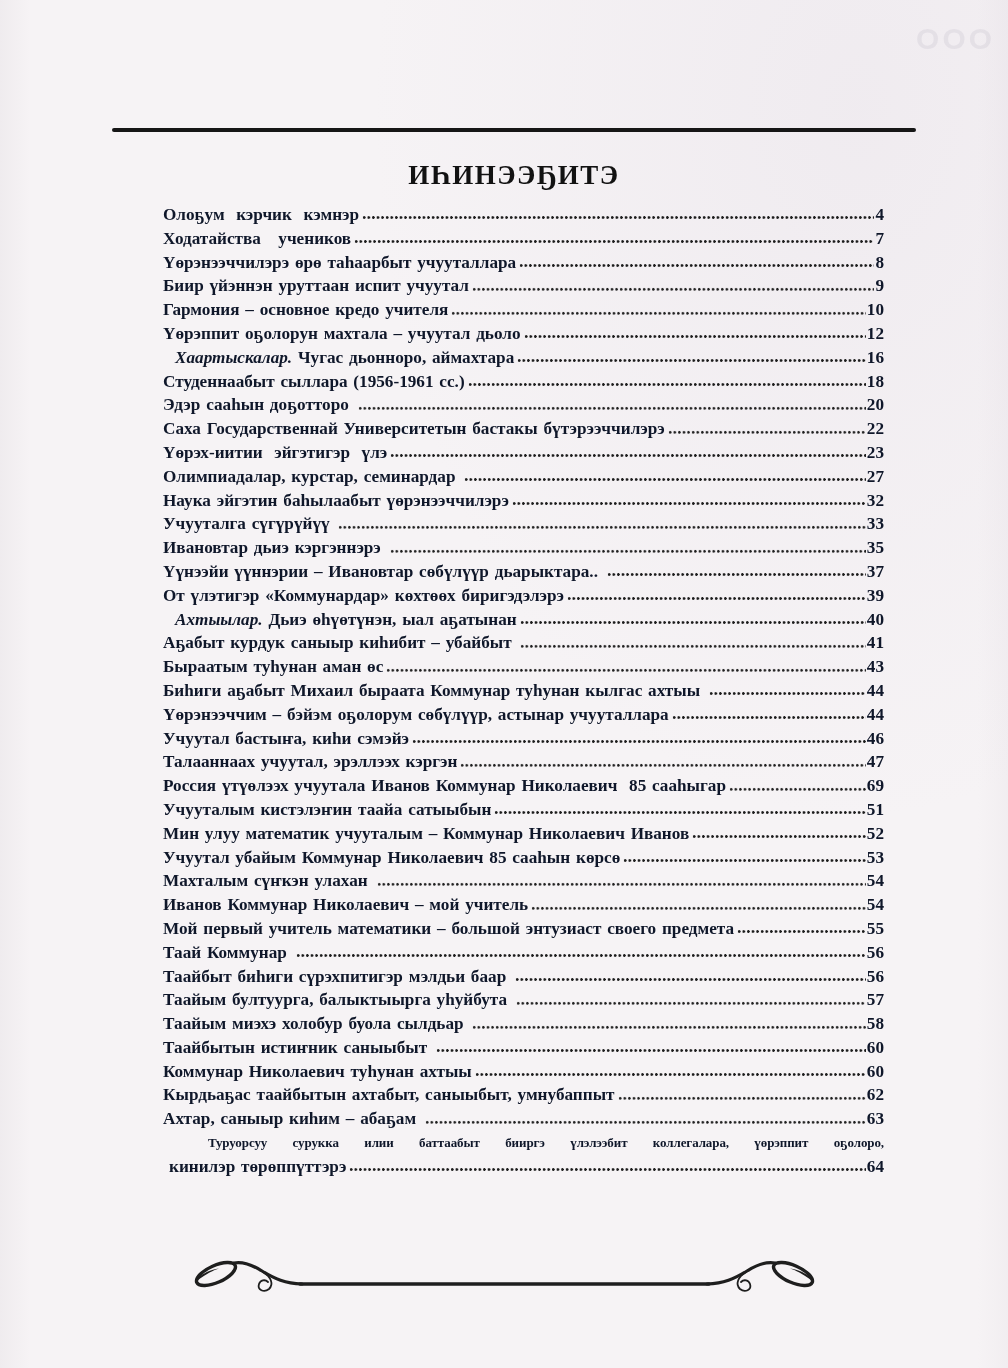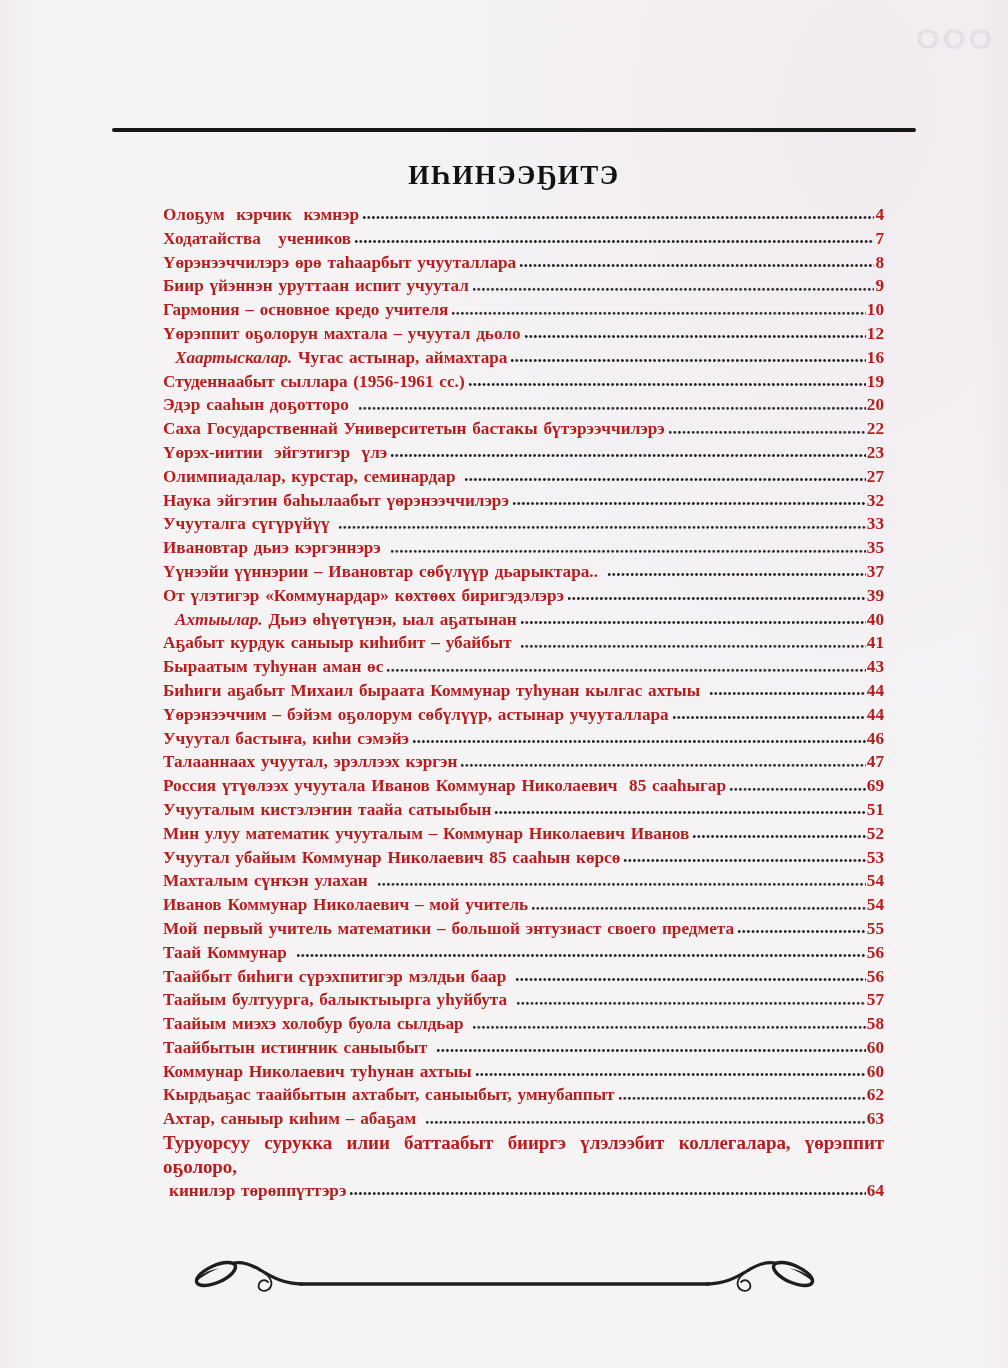--- a/index.html
+++ b/index.html
@@ -26,35 +26,35 @@
     background:#161616;border-radius:2px;
   }
   .title{
     position:absolute;left:112px;top:142px;width:804px;
     text-align:center;font-size:27px;font-weight:bold;letter-spacing:1.5px;
     color:#121212;
   }
   .toc{
     position:absolute;left:163px;top:203px;width:721px;
     font-size:17.2px;font-weight:bold;line-height:23.8px;
-    word-spacing:1.5px;color:#b91c1c;
+    word-spacing:1.5px;color:#0f172a;
   }
   .row{display:flex;align-items:baseline;}
   .etext{white-space:pre;}
   .iprefix{font-style:italic;white-space:pre;margin-left:12px;}
   .leader{
     flex:1 1 auto;height:4.6px;margin:0 1px 0 3px;min-width:6px;
     background-image:radial-gradient(circle at 2.2px 2.3px,#1d1d1d 1.05px,rgba(0,0,0,0) 1.5px);
     background-size:4.6px 4.6px;background-repeat:repeat-x;
   }
   .pnum{white-space:nowrap;}
   .row.justify .etext{
     flex:1 1 auto;white-space:normal;
     text-align:justify;text-align-last:justify;
-    font-size:19px;letter-spacing:-0.1px;
+    font-size:13px;letter-spacing:-0.1px;margin-left:45px;
   }
   .row.indent{padding-left:6px;}
   .flourish{position:absolute;left:172px;top:1250px;width:665px;height:62px;}
 </style>
 </head>
 <body>
 
 <div class="scan-tint"></div>
 
 <div class="ghost">ООО</div>
@@ -88,28 +88,28 @@
     <span class="etext"><span class="etext-main">Гармония – основное кредо учителя</span></span>
     <span class="leader"></span>
     <span class="pnum">10</span>
   </div>
     <div class="row">
     <span class="etext"><span class="etext-main">Үөрэппит оҕолорун махтала – учуутал дьоло</span></span>
     <span class="leader"></span>
     <span class="pnum">12</span>
   </div>
     <div class="row">
-    <span class="etext"><span class="iprefix">Хаартыскалар.</span><span class="etext-main"> Чугас астынар, аймахтара</span></span>
+    <span class="etext"><span class="iprefix">Хаартыскалар.</span><span class="etext-main"> Чугас дьонноро, аймахтара</span></span>
     <span class="leader"></span>
     <span class="pnum">16</span>
   </div>
     <div class="row">
     <span class="etext"><span class="etext-main">Студеннаабыт сыллара (1956-1961 сс.)</span></span>
     <span class="leader"></span>
-    <span class="pnum">19</span>
+    <span class="pnum">18</span>
   </div>
     <div class="row">
     <span class="etext"><span class="etext-main">Эдэр сааһын доҕотторо </span></span>
     <span class="leader"></span>
     <span class="pnum">20</span>
   </div>
     <div class="row">
     <span class="etext"><span class="etext-main">Саха Государственнай Университетын бастакы бүтэрээччилэрэ</span></span>
     <span class="leader"></span>
     <span class="pnum">22</span>

